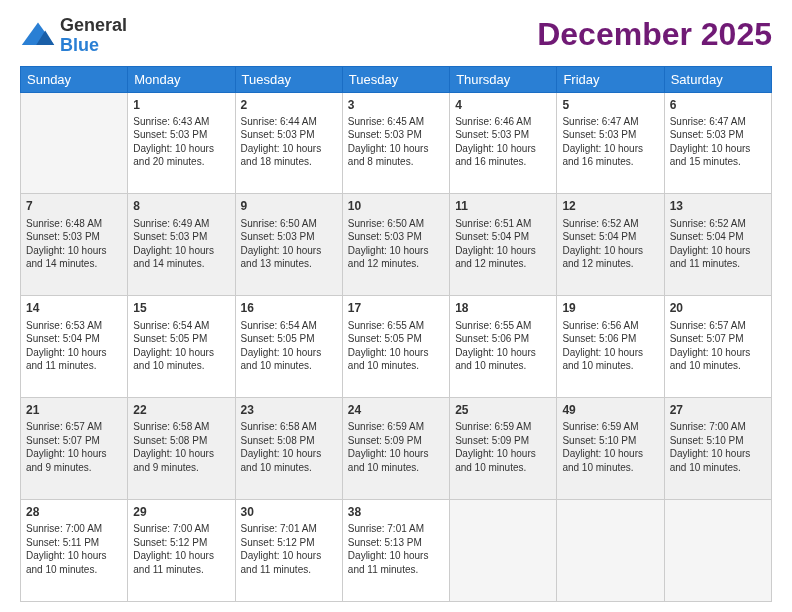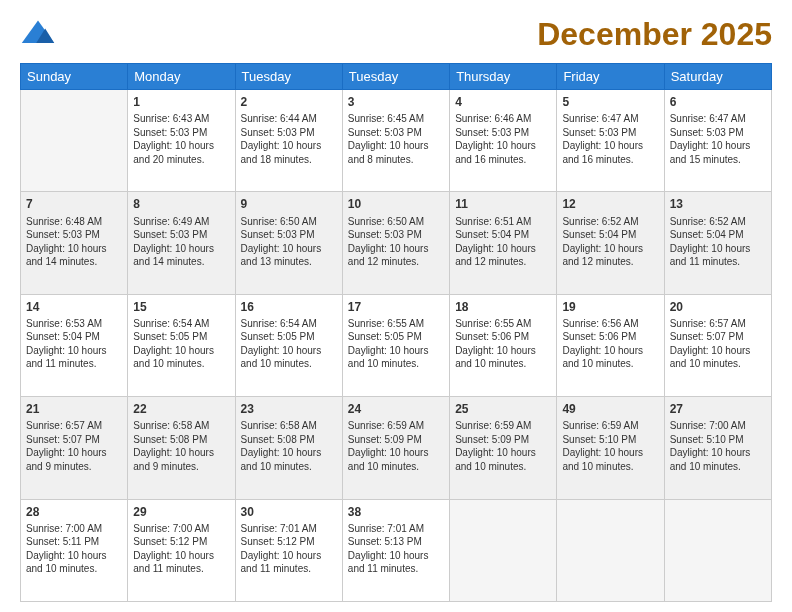--- a/index.html
+++ b/index.html
@@ -40,21 +40,21 @@
       width: 36px;
       height: 36px;
       margin-right: 4px;
     }
     .title-block {
       text-align: right;
     }
     .month-title {
       font-size: 32px;
       font-weight: bold;
-      color: #a16207;
+      color: #701a75;
     }
     .location {
       font-size: 14px;
       color: #555;
     }
     .calendar {
       flex: 1;
       border: 1px solid #ccc;
       border-collapse: collapse;
       width: 100%;
@@ -94,20 +94,24 @@
 </head>
 <body>
 
 <div class="page">
   <div class="header">
     <div class="logo">
       <svg class="logo-icon" viewBox="0 0 40 40">
         <polygon points="20,5 38,30 2,30" fill="#2a7fd4"></polygon>
         <polygon points="28,14 38,30 18,30" fill="#1a5fa8"></polygon>
       </svg>
+      <div class="logo-text">
+        <span class="logo-general">General</span>
+        <span class="logo-blue">Blue</span>
+      </div>
     </div>
     <div class="title-block">
       <div class="month-title">December 2025</div>
     </div>
   </div>
 
   <table class="calendar" id="cal-table">
     <thead>
       <tr id="header-row">
           <th>Sunday</th>

